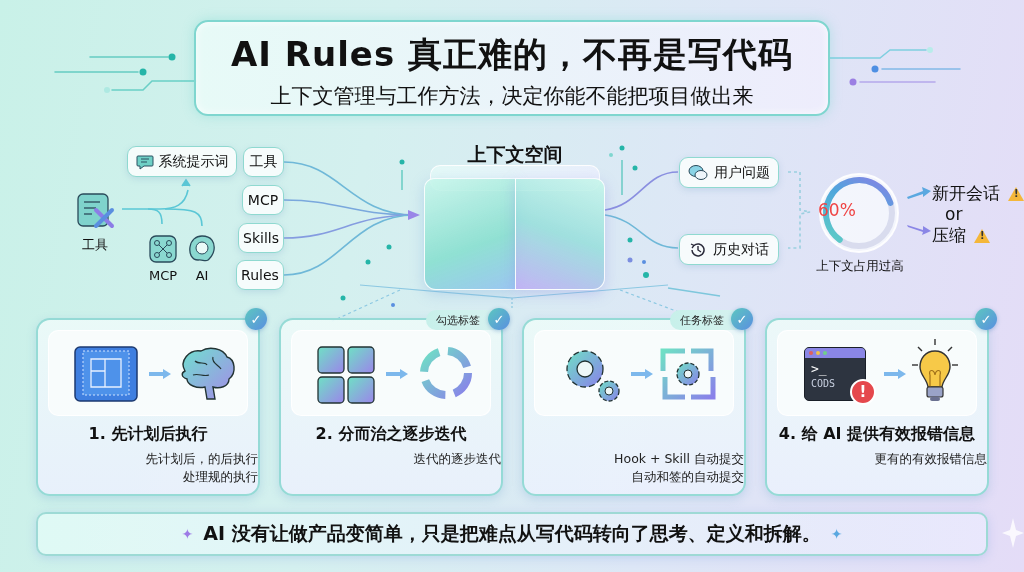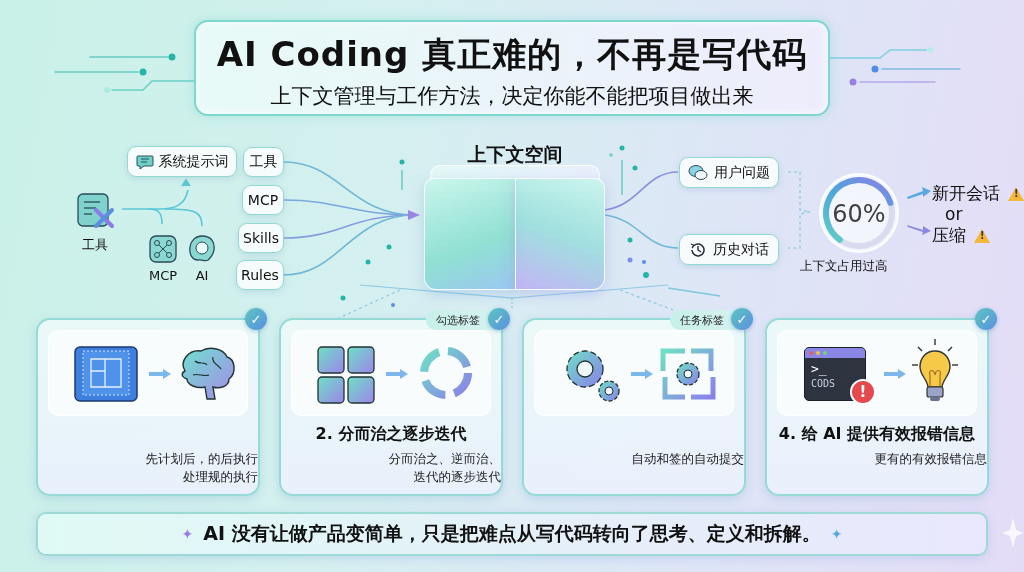--- a/index.html
+++ b/index.html
@@ -25,22 +25,22 @@
   .cube-front-l{left:424px;top:178px;width:92px;height:112px;border-radius:10px 0 0 12px;
     background:linear-gradient(160deg,rgba(200,245,235,.9),rgba(120,220,200,.75) 60%,rgba(140,190,240,.8));
     border:1.5px solid rgba(255,255,255,.9);box-shadow:0 4px 14px rgba(120,170,220,.35)}
   .cube-front-r{left:515px;top:178px;width:90px;height:112px;border-radius:0 10px 12px 0;
     background:linear-gradient(200deg,rgba(200,245,235,.9),rgba(140,220,215,.75) 50%,rgba(190,170,245,.85));
     border:1.5px solid rgba(255,255,255,.9);box-shadow:0 4px 14px rgba(140,140,230,.35)}
   .cube-top{left:430px;top:165px;width:170px;height:26px;border-radius:10px;
     background:linear-gradient(90deg,rgba(230,250,248,.85),rgba(235,240,252,.85));border:1.5px solid rgba(255,255,255,.9)}
   
   .gauge-wrap{left:818px;top:172px;width:82px;height:82px}
-  .gauge-text{left:818px;top:200px;width:82px;text-align:center;font-size:24px;color:#404040}
-  .gauge-label{left:800px;top:258px;width:120px;text-align:left;font-size:12.5px}
+  .gauge-text{left:818px;top:200px;width:82px;text-align:left;font-size:17px;color:#ef4444}
+  .gauge-label{left:800px;top:258px;width:120px;text-align:center;font-size:12.5px}
   .opt{font-size:17px;display:flex;align-items:center;gap:8px}
   .warn{display:inline-block;width:0;height:0;border-left:8px solid transparent;border-right:8px solid transparent;border-bottom:14px solid #f4b73a;position:relative}
   .warn::after{content:"!";position:absolute;left:-2px;top:1px;font-size:10px;font-weight:bold;color:#333}
   
   .card{top:318px;width:224px;height:178px;border-radius:14px;border:2px solid rgba(140,215,210,.9);
     background:linear-gradient(180deg,rgba(236,250,248,.92),rgba(234,240,252,.92));
     box-shadow:0 3px 10px rgba(120,170,210,.3)}
   .card-inner{position:absolute;left:10px;top:10px;right:10px;height:86px;border-radius:10px;
     background:rgba(250,253,253,.85);border:1px solid rgba(255,255,255,.95)}
   .card-title{position:absolute;left:0;right:0;top:104px;text-align:center;font-size:16px;font-weight:bold}
@@ -120,21 +120,21 @@
     <circle cx="343" cy="298" r="2.5" fill="#25b5a8"></circle>
     <circle cx="393" cy="305" r="2" fill="#5a8fe0"></circle>
   </g>
 
   <g>
     <path d="M1010 530 L1013 518 L1016 530 L1024 533 L1016 536 L1013 548 L1010 536 L1002 533 Z" fill="#ffffff" opacity=".8"></path>
   </g>
 </svg>
 
 <div class="abs title-box">
-  <div class="title">AI Coding 真正难的，不再是写代码</div>
+  <div class="title">AI Rules 真正难的，不再是写代码</div>
   <div class="subtitle">上下文管理与工作方法，决定你能不能把项目做出来</div>
 </div>
 
 <div class="abs chip" style="left:127px;top:146px;width:110px;height:31px;gap:5px">
   <svg width="18" height="18" viewBox="0 0 18 18">
     <path d="M2 3 h14 a1 1 0 0 1 1 1 v8 a1 1 0 0 1 -1 1 h-8 l-4 3 v-3 h-2 a1 1 0 0 1 -1 -1 v-8 a1 1 0 0 1 1 -1z" fill="#6fd0c6" stroke="#2a5060" stroke-width="1"></path>
     <line x1="5" y1="6" x2="13" y2="6" stroke="#2a5060" stroke-width="1"></line>
     <line x1="5" y1="9" x2="11" y2="9" stroke="#2a5060" stroke-width="1"></line>
   </svg>
   <span>系统提示词</span>
@@ -251,20 +251,21 @@
       <defs>
           <linearGradient id="bg1" x1="0" y1="0" x2="1" y2="1">
             <stop offset="0" stop-color="#6fe0cf"></stop>
             <stop offset="1" stop-color="#a58ae8"></stop>
           </linearGradient>
         </defs>
       <path d="M8 26 C2 16 12 4 24 6 C32 1 46 3 50 12 C58 14 60 28 52 34 C52 42 42 44 36 42 L38 54 L30 54 L28 42 C20 44 10 40 10 34 C4 32 4 28 8 26Z" fill="url(#bg1)" stroke="#233" stroke-width="1.4"></path>
       <path d="M18 16 C22 20 28 16 30 20 M36 12 C34 18 42 20 44 24 M16 30 C22 28 26 32 32 30" fill="none" stroke="#233" stroke-width="1.2"></path>
     </svg>
   </div>
+  <div class="card-title">1. 先计划后执行</div>
   <div class="card-desc">
     <div>先计划后，的后执行</div>
     <div>处理规的执行</div>
   </div>
 </div>
 <div class="abs check" style="left:245px;top:308px">✓</div>
 
 <div class="abs card" style="left:279px">
   <div class="card-inner">
     <svg class="abs" style="left:24px;top:14px" width="60" height="60" viewBox="0 0 60 60">
@@ -287,21 +288,20 @@
           <linearGradient id="cy" x1="0" y1="0" x2="1" y2="1">
             <stop offset="0" stop-color="#6fe0c5"></stop>
             <stop offset="1" stop-color="#8a80ea"></stop>
           </linearGradient>
         </defs>
       <circle cx="32" cy="32" r="22" fill="none" stroke="url(#cy)" stroke-width="8" stroke-dasharray="26 9"></circle>
     </svg>
   </div>
   <div class="card-title">2. 分而治之逐步迭代</div>
   <div class="card-desc">
-    <div>分而治之、逆而治、</div>
     <div>迭代的逐步迭代</div>
   </div>
 </div>
 <div class="abs tag" style="left:426px;top:310px">勾选标签</div>
 <div class="abs check" style="left:488px;top:308px">✓</div>
 
 <div class="abs card" style="left:522px">
   <div class="card-inner">
     <svg class="abs" style="left:24px;top:12px" width="66" height="64" viewBox="0 0 66 64">
       <defs>
@@ -318,20 +318,21 @@
     <svg class="abs" style="left:96px;top:38px" width="22" height="10" viewBox="0 0 22 10">
         <path d="M0 3 h14 v-3 l8 5 l-8 5 v-3 h-14z" fill="#7db8ec"></path>
       </svg>
     <svg class="abs" style="left:122px;top:12px" width="62" height="62" viewBox="0 0 62 62">
       <path d="M6 28 V8 h22 M34 8 h20 v20 M56 34 v20 h-22 M28 54 h-20 v-20" fill="none" stroke="url(#gr)" stroke-width="5"></path>
       <circle cx="31" cy="31" r="11" fill="url(#gr)" stroke="#233" stroke-width="1.3" stroke-dasharray="4 2"></circle>
       <circle cx="31" cy="31" r="4" fill="#eef8f8" stroke="#233"></circle>
     </svg>
   </div>
   <div class="card-desc">
+    <div>Hook + Skill 自动提交</div>
     <div>自动和签的自动提交</div>
   </div>
 </div>
 <div class="abs tag" style="left:670px;top:310px">任务标签</div>
 <div class="abs check" style="left:731px;top:308px">✓</div>
 
 <div class="abs card" style="left:765px">
   <div class="card-inner">
     <div class="abs" style="left:26px;top:16px;width:62px;height:54px;border-radius:5px;background:#2d3440;border:1.5px solid #1a1f28;overflow:hidden">
       <div style="height:10px;background:#8a86e6;display:flex;gap:3px;align-items:center;padding-left:4px">

